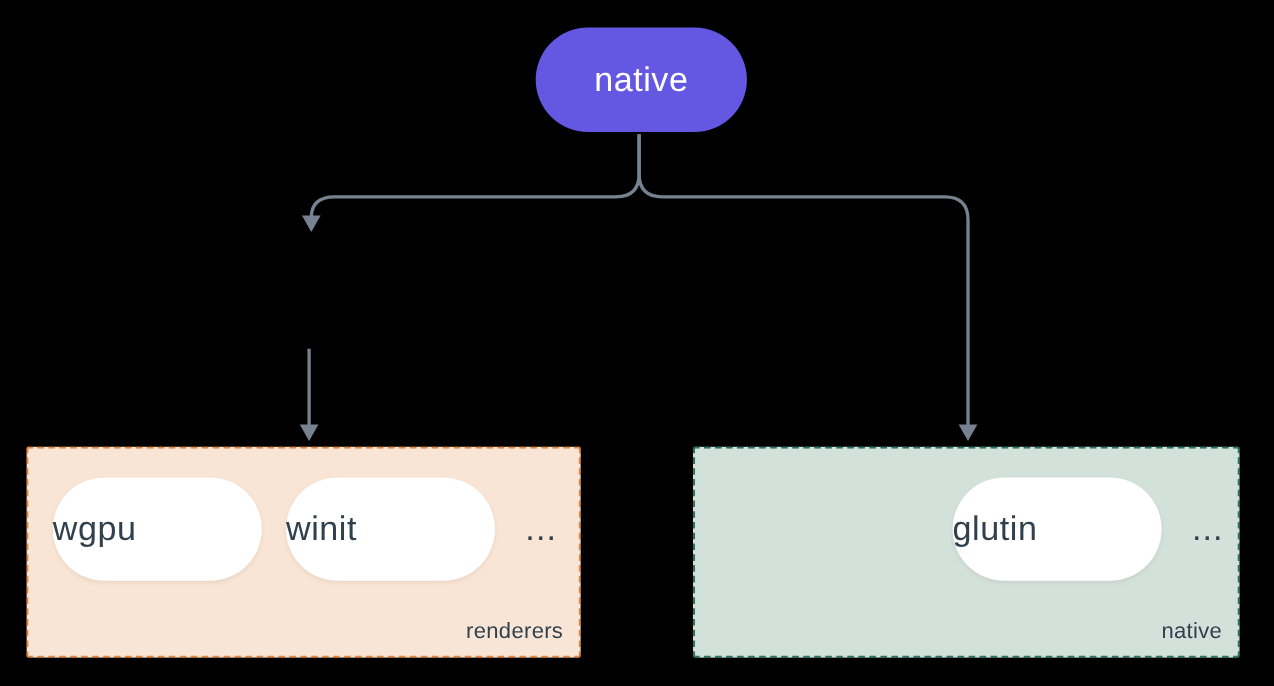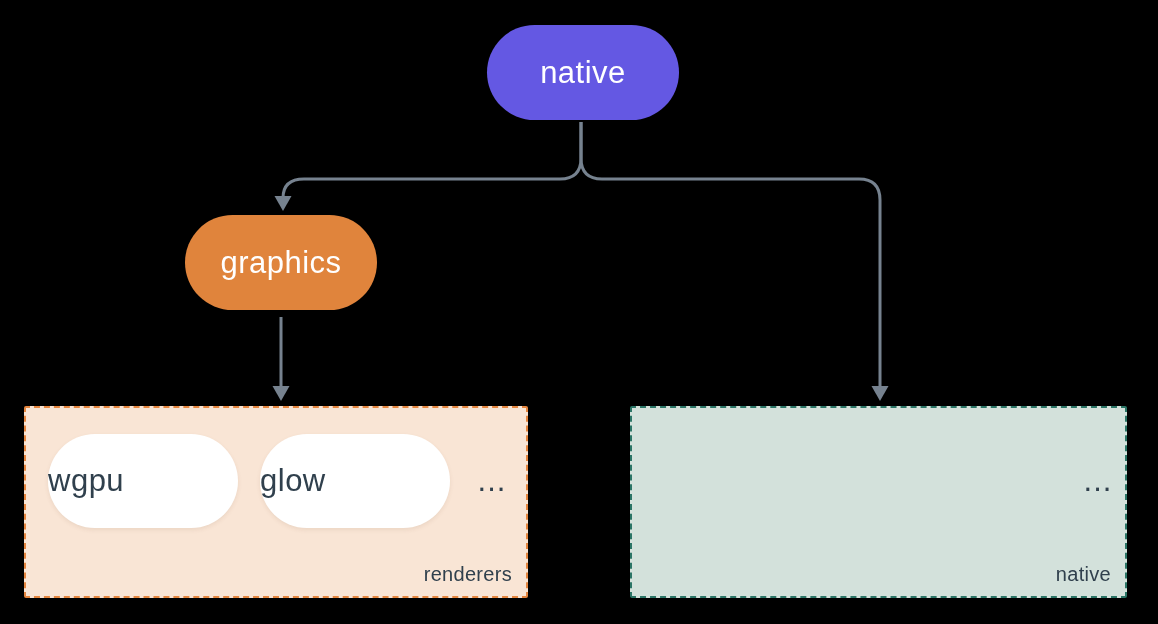--- a/index.html
+++ b/index.html
@@ -118,33 +118,33 @@
     <polygon class="arrowhead" points="880,401 871.5,386 888.5,386"></polygon>
 
     <path class="edge" d="M281,317 V387"></path>
     <polygon class="arrowhead" points="281,401 272.5,386 289.5,386"></polygon>
   </svg>
 
   <div class="node" id="native-node">
     <span>native</span>
   </div>
 
-  <div class="node" id="graphics-node">
-    <span>graphics</span>
-  </div>
 
   <div class="group" id="renderers-group">
     <div class="item-pill pill-1">
       <span>wgpu</span>
     </div>
     <div class="item-pill pill-2">
-      <span>glow</span>
+      <span>winit</span>
     </div>
     <div class="ellipsis">...</div>
     <div class="group-label">renderers</div>
   </div>
 
   <div class="group" id="shells-group">
+    <div class="item-pill pill-2">
+      <span>glutin</span>
+    </div>
     <div class="ellipsis">...</div>
     <div class="group-label">native</div>
   </div>
 
 </div>
 
 </body></html>

